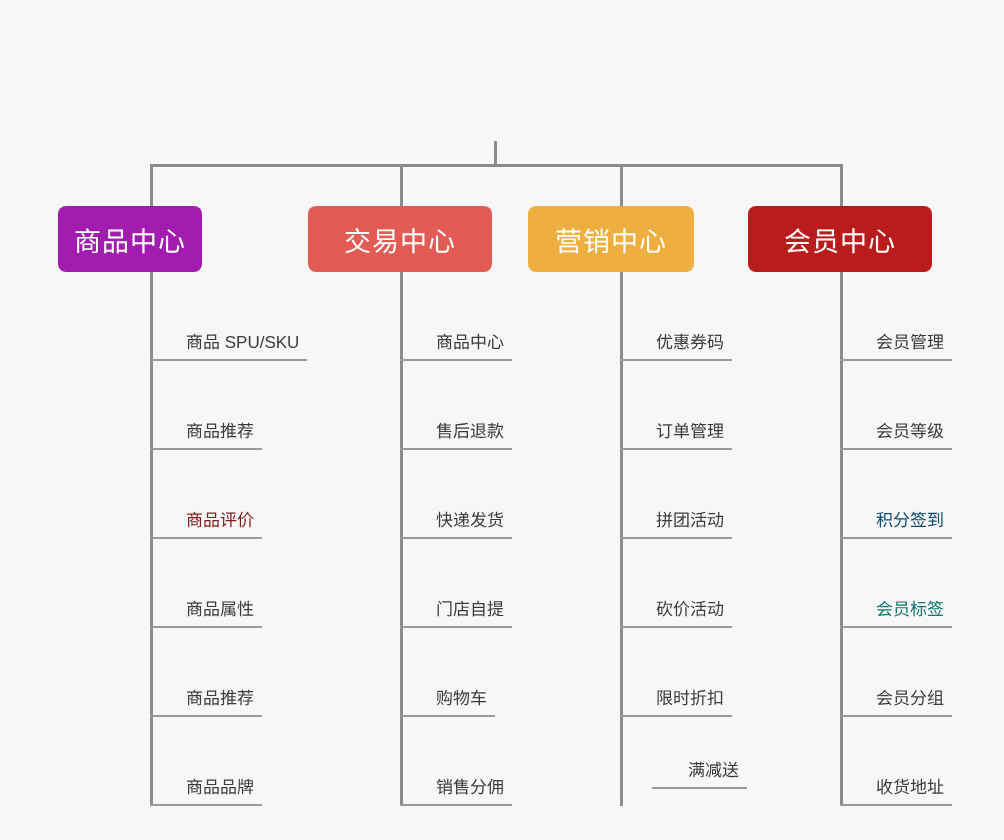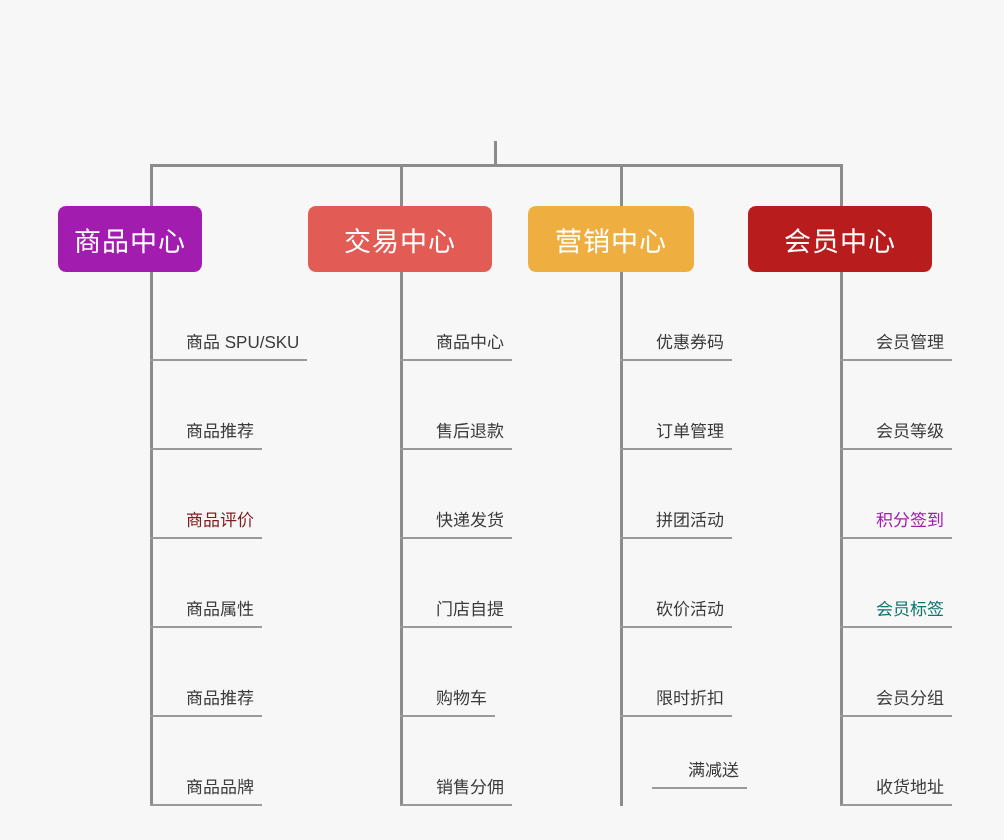--- a/index.html
+++ b/index.html
@@ -216,21 +216,21 @@
       </div>
       <div class="leaf-col" style="left: 840px; top: 272px; height: 534px;">
         <div class="spine" style="height: 534px; background: rgb(140, 140, 140);"></div>
         <div class="leaf" style="top: 0px;">
           <span class="leaf-text" style="border-bottom-color: rgb(154, 154, 154); color: rgb(59, 59, 59);">会员管理</span>
         </div>
         <div class="leaf" style="top: 89px;">
           <span class="leaf-text" style="border-bottom-color: rgb(154, 154, 154); color: rgb(59, 59, 59);">会员等级</span>
         </div>
         <div class="leaf" style="top: 178px;">
-          <span class="leaf-text" style="border-bottom-color: rgb(154, 154, 154); color: #a21caf;">积分签到</span>
+          <span class="leaf-text" style="border-bottom-color: rgb(154, 154, 154); color: #0c4a6e;">积分签到</span>
         </div>
         <div class="leaf" style="top: 267px;">
           <span class="leaf-text" style="border-bottom-color: rgb(154, 154, 154); color: #0f766e;">会员标签</span>
         </div>
         <div class="leaf" style="top: 356px;">
           <span class="leaf-text" style="border-bottom-color: rgb(154, 154, 154); color: rgb(59, 59, 59);">会员分组</span>
         </div>
         <div class="leaf" style="top: 445px;">
           <span class="leaf-text" style="border-bottom-color: rgb(154, 154, 154); color: rgb(59, 59, 59);">收货地址</span>
         </div>

